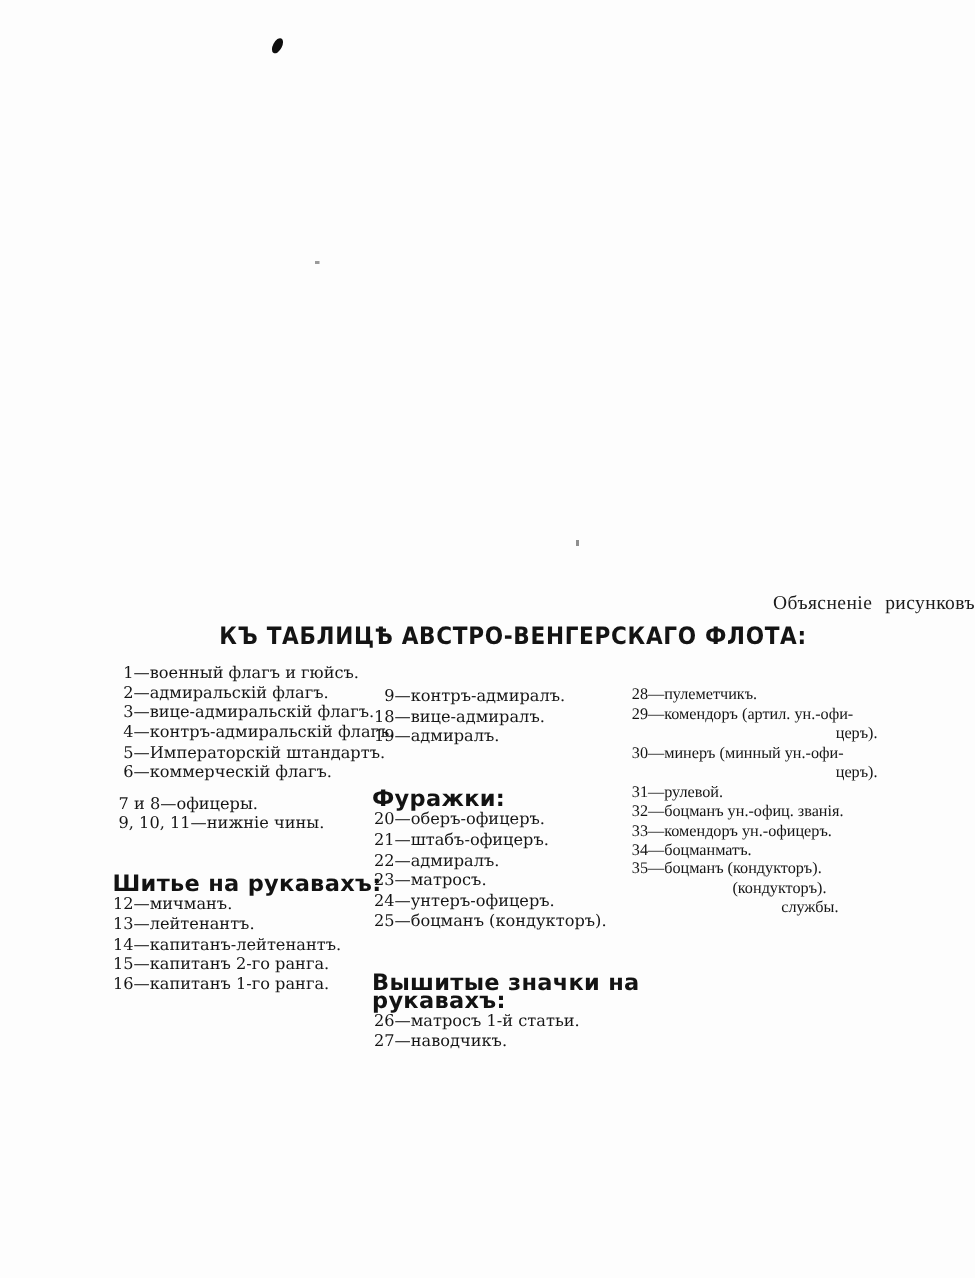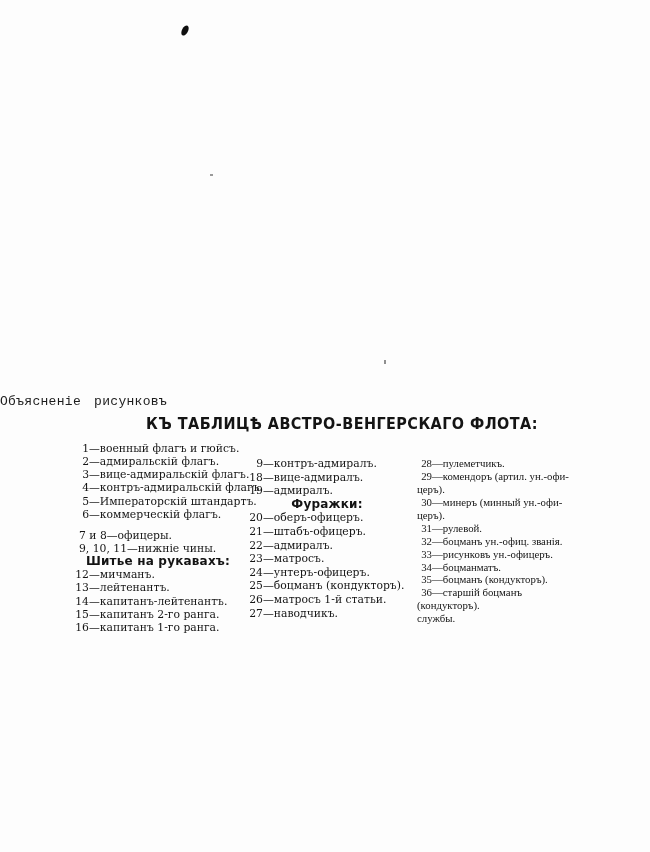--- a/index.html
+++ b/index.html
@@ -13,44 +13,44 @@
   .ink-blot {
     position:absolute; left:182px; top:25px; width:6px; height:11px;
     background:#0e0e0e; border-radius:50% 50% 50% 50%;
     transform:rotate(28deg);
   }
   .speck-1 { position:absolute; left:210px; top:174px; width:3px; height:2px; background:#9a9a9a; }
   .speck-2 { position:absolute; left:384px; top:360px; width:2px; height:4px; background:#8f8f8f; }
 
   .title {
     position:absolute; left:0; top:394px; width:650px;
-    text-align:left; font-family:Liberation Mono, monospace;
+    text-align:right; font-family:Liberation Serif, serif;
     font-size:13px; color:#1c1c1c; word-spacing:5px; letter-spacing:0.3px;
   }
   .subtitle {
     position:absolute; left:17px; top:414px; width:650px;
     text-align:center; font-family:"DejaVu Sans", sans-serif;
     font-weight:700; font-size:16px; letter-spacing:0.5px; color:#141414;
     transform:scaleX(0.9); transform-origin:center;
     white-space:nowrap;
   }
 
   .col { position:absolute; font-size:10.8px; }
   #col-0 { left:75px;  top:442px; width:166px; --lh:13.15px; --numw:14px; }
   #col-1 { left:248px; top:457px; width:158px; --lh:13.6px;  --numw:15px; }
   #col-2 { left:417px; top:457px; width:172px;font-family:Liberation Serif, serif; --lh:12.95px; --numw:15px; }
 
   .row { height:var(--lh); line-height:var(--lh); white-space:nowrap; }
   .num { display:inline-block; width:var(--numw); text-align:right; }
   .plain { padding-left:4px; }
-  .cont { }
+  .cont { text-align:right; }
   .gap { height:8px; }
   .heading {
     height:auto; font-family:"DejaVu Sans", sans-serif; font-weight:700;
-    font-size:12px; text-align:center; letter-spacing:0.2px; color:#131313;
+    font-size:15px; letter-spacing:0.2px; color:#131313;margin-top:28px;
   }
   .hline { height:var(--lh); line-height:var(--lh); }
   .tight .hline { height:12.3px; line-height:12.3px; }
 </style>
 </head>
 <body>
 
 <div class="page">
   <div class="ink-blot"></div>
   <div class="speck-1"></div>
@@ -84,31 +84,34 @@
       <div class="row item"><span class="num">19</span><span class="txt">—адмиралъ.</span></div>
       <div class="row heading">
         <div class="hline">Фуражки:</div>
       </div>
       <div class="row item"><span class="num">20</span><span class="txt">—оберъ-офицеръ.</span></div>
       <div class="row item"><span class="num">21</span><span class="txt">—штабъ-офицеръ.</span></div>
       <div class="row item"><span class="num">22</span><span class="txt">—адмиралъ.</span></div>
       <div class="row item"><span class="num">23</span><span class="txt">—матросъ.</span></div>
       <div class="row item"><span class="num">24</span><span class="txt">—унтеръ-офицеръ.</span></div>
       <div class="row item"><span class="num">25</span><span class="txt">—боцманъ (кондукторъ).</span></div>
+      <div class="row heading tight">
+        <div class="hline">Вышитые значки на</div>
+        <div class="hline">рукавахъ:</div>
+      </div>
       <div class="row item"><span class="num">26</span><span class="txt">—матросъ 1-й статьи.</span></div>
       <div class="row item"><span class="num">27</span><span class="txt">—наводчикъ.</span></div>
     </div>
   <div class="col" id="col-2">
       <div class="row item"><span class="num">28</span><span class="txt">—пулеметчикъ.</span></div>
       <div class="row item"><span class="num">29</span><span class="txt">—комендоръ (артил. ун.-офи-</span></div>
       <div class="row cont" style="padding-right: 4px;">церъ).</div>
       <div class="row item"><span class="num">30</span><span class="txt">—минеръ (минный ун.-офи-</span></div>
       <div class="row cont" style="padding-right: 4px;">церъ).</div>
       <div class="row item"><span class="num">31</span><span class="txt">—рулевой.</span></div>
       <div class="row item"><span class="num">32</span><span class="txt">—боцманъ ун.-офиц. званія.</span></div>
-      <div class="row item"><span class="num">33</span><span class="txt">—рисунковъ ун.-офицеръ.</span></div>
+      <div class="row item"><span class="num">33</span><span class="txt">—комендоръ ун.-офицеръ.</span></div>
       <div class="row item"><span class="num">34</span><span class="txt">—боцманматъ.</span></div>
       <div class="row item"><span class="num">35</span><span class="txt">—боцманъ (кондукторъ).</span></div>
-      <div class="row item"><span class="num">36</span><span class="txt">—старшій боцманъ</span></div>
       <div class="row cont" style="padding-right: 38px;">(кондукторъ).</div>
       <div class="row cont" style="padding-right: 30px;">службы.</div>
     </div>
 </div>
 
 </body></html>

